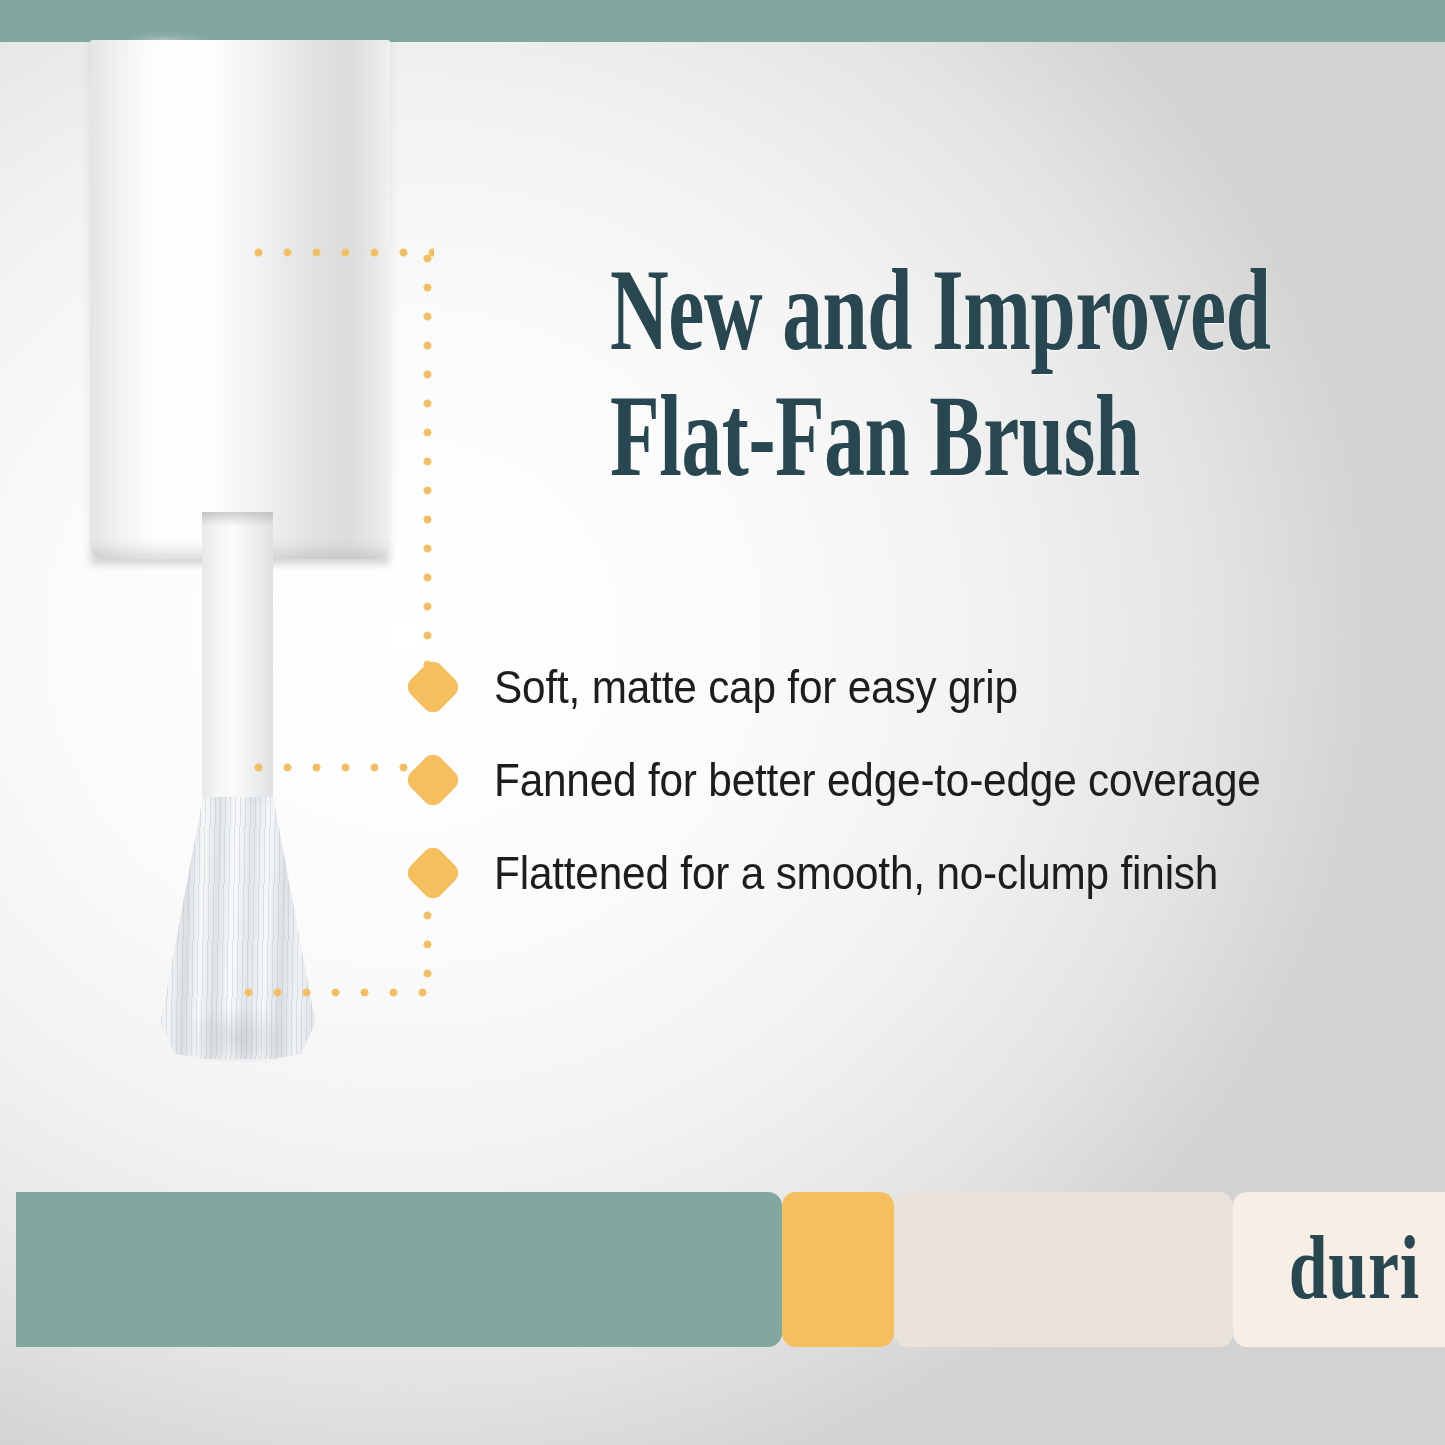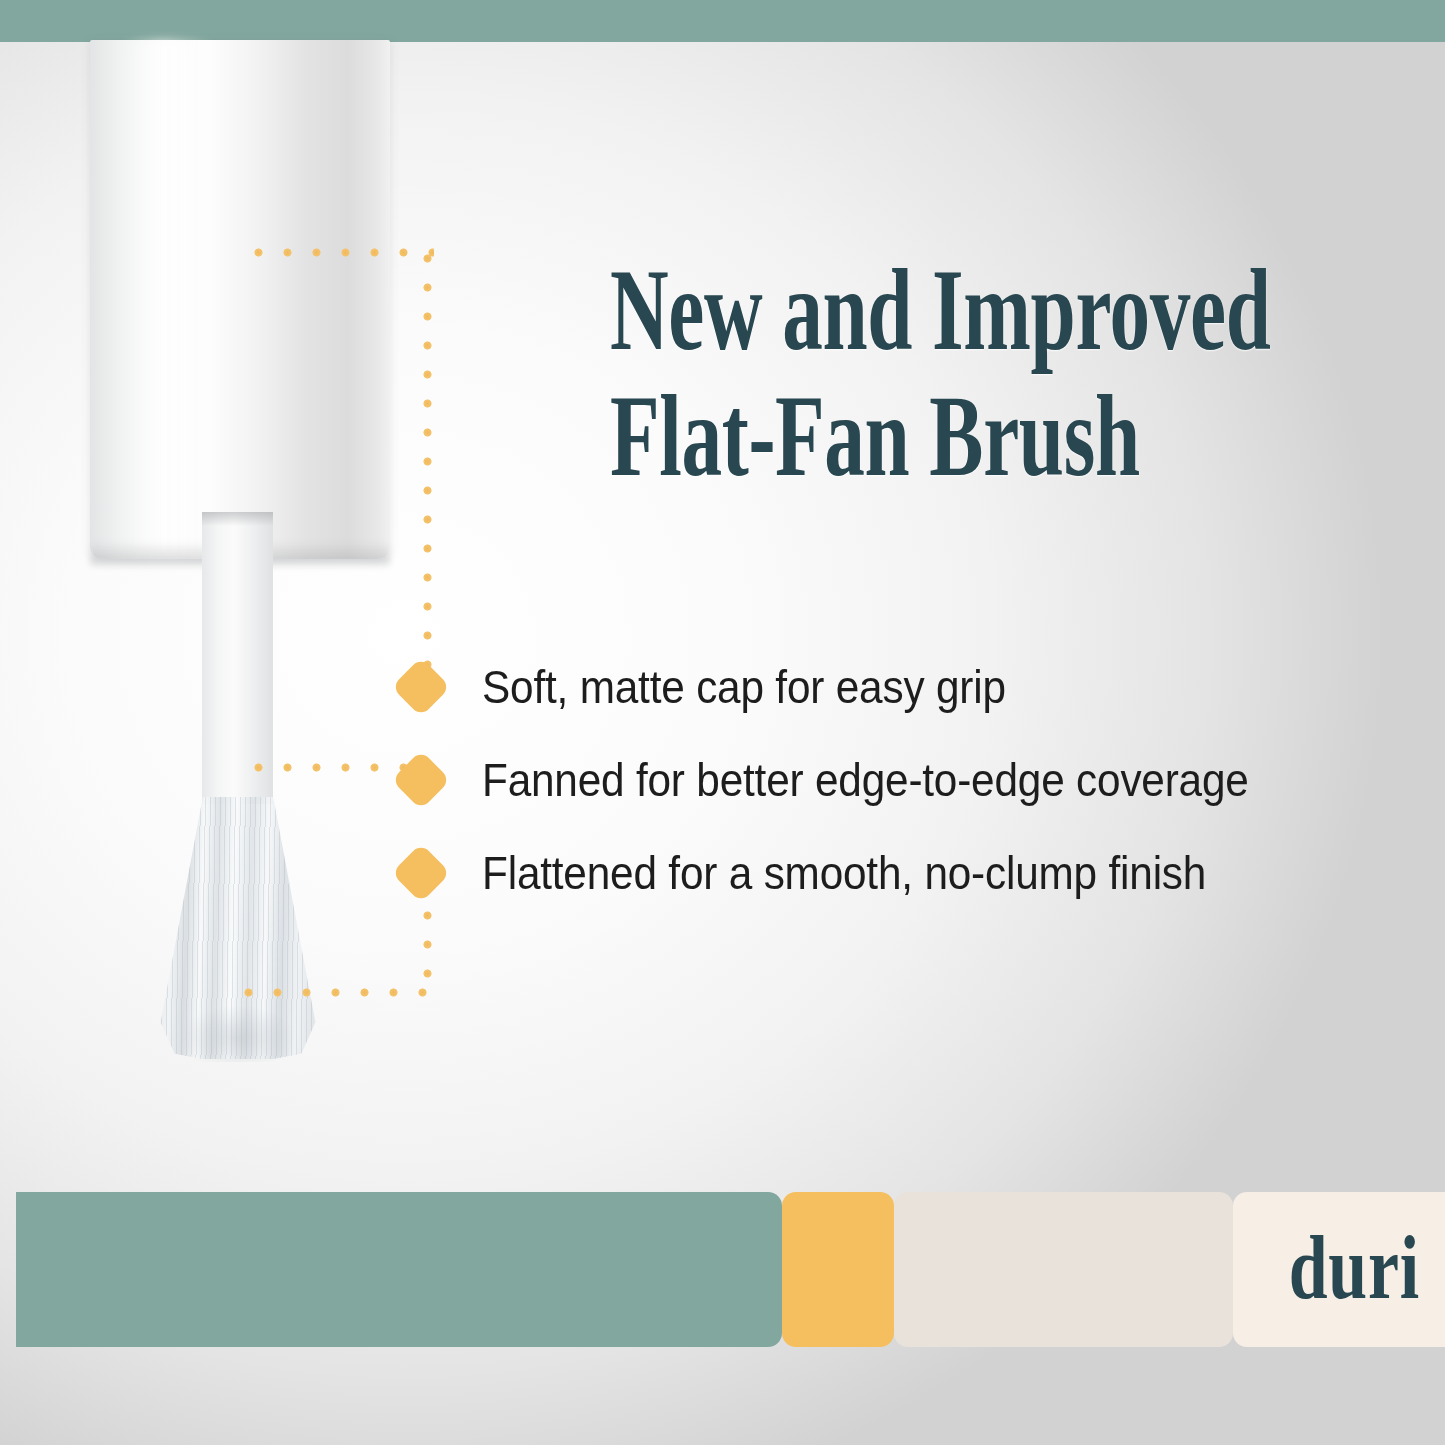--- a/index.html
+++ b/index.html
@@ -170,21 +170,21 @@
     transform: scaleX(0.70);
     transform-origin: left top;
     white-space: nowrap;
     text-shadow: 0 1px 2px rgba(255,255,255,0.85);
   }
   .headline .hl-line { display: block; }
 
   
   .bullets {
     position: absolute;
-    left: 400px;
+    left: 412px;
     top: 640px;
     width: 1000px;
   }
   .bullet-row {
     position: relative;
     height: 93px;
     display: flex;
     align-items: center;
   }
   .diamond {

